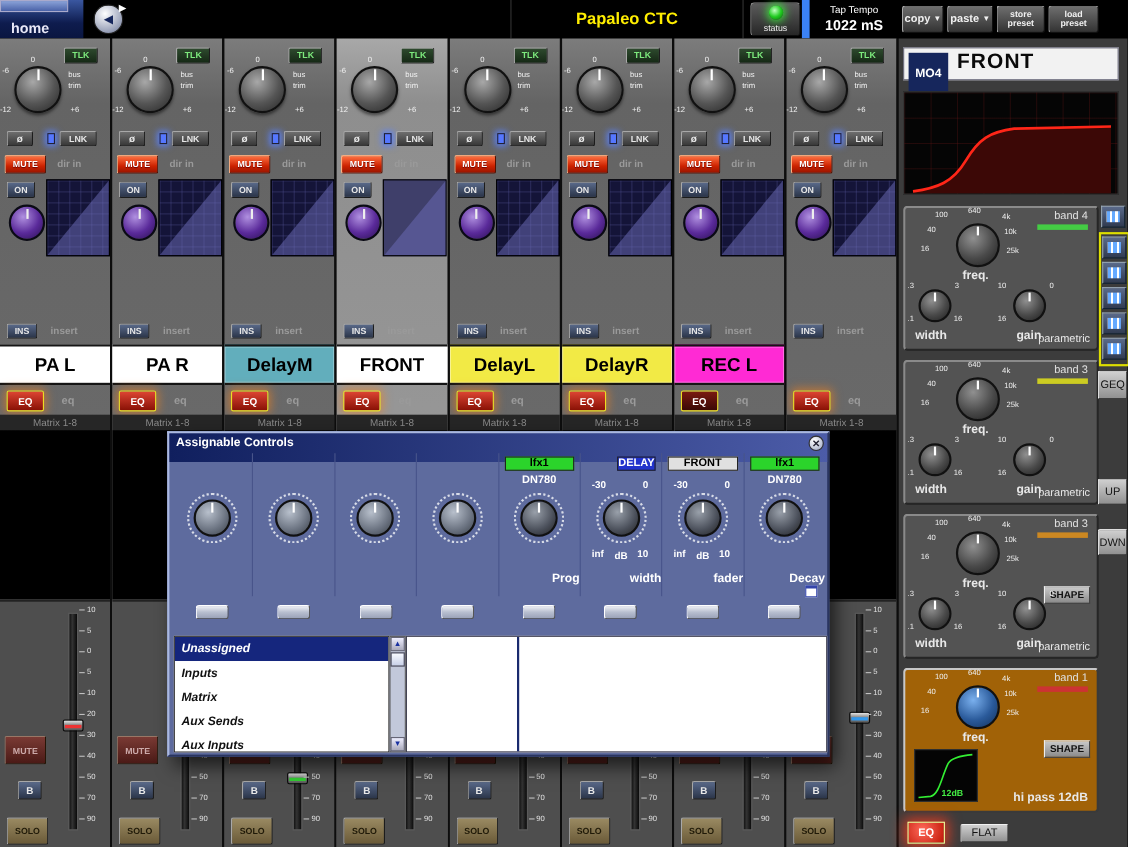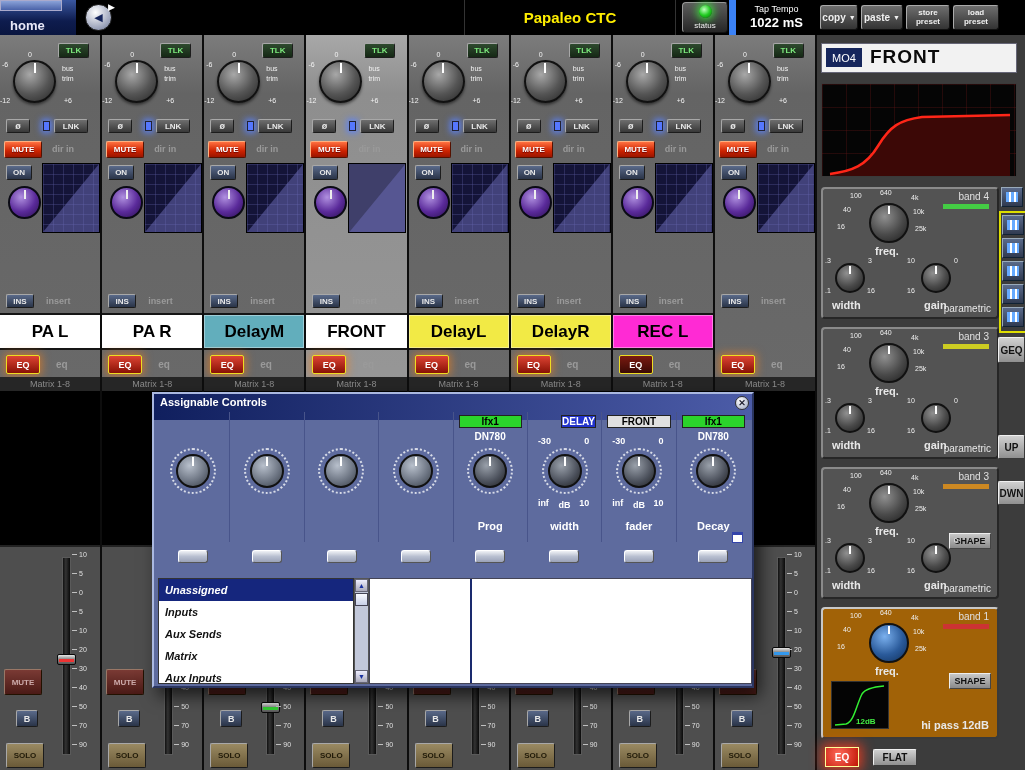--- a/index.html
+++ b/index.html
@@ -71,38 +71,38 @@
 .pdev{position:absolute;left:0;right:0;top:19px;text-align:center;font-size:10px;font-weight:bold;color:#fff}
 .ptl{position:absolute;left:10px;top:24px;font-size:9px;font-weight:bold;color:#fff}
 .ptr{position:absolute;right:12px;top:24px;font-size:9px;font-weight:bold;color:#fff}
 .pring{position:absolute;left:50%;top:36px;width:46px;height:46px;margin-left:-23px;border:2px dotted #d8dce8;border-radius:50%}
 .pknob2{position:absolute;left:4px;top:4px;width:34px;height:34px;border-radius:50%;background:radial-gradient(circle at 38% 32%,#99a0aa,#4a4f5a 60%,#222);border:2px solid #111;cursor:pointer}
 .pknob2:after{content:"";position:absolute;left:50%;top:1px;width:2px;height:9px;margin-left:-1px;background:#fff}
 .pslot.una .pknob2{background:radial-gradient(circle at 38% 32%,#b8c0cc,#6a7280 60%,#3a4048)}
 .pbl{position:absolute;left:10px;top:86px;font-size:9px;font-weight:bold;color:#fff}
 .pbm{position:absolute;left:0;right:0;top:88px;text-align:center;font-size:9px;font-weight:bold;color:#fff}
 .pbr{position:absolute;right:12px;top:86px;font-size:9px;font-weight:bold;color:#fff}
-.plabel{position:absolute;left:0;right:0;top:108px;text-align:center;font-size:11px;font-weight:bold;color:#fff}
+.plabel{position:absolute;left:0;right:0;top:108px;text-align:right;font-size:11px;font-weight:bold;color:#fff}
 .pbtnrow{position:absolute;left:2px;top:152px;right:2px;height:20px;display:flex}
 .pbtncell{flex:1;display:flex;align-items:center;justify-content:center}
 .pbtn{width:30px;height:13px;background:linear-gradient(#f0f2f6,#b8bfd0 50%,#9aa2b8);border:1px solid;border-color:#fff #555 #555 #fff;border-radius:3px;cursor:pointer}
 .ppin{position:absolute;right:9px;top:138px;width:11px;height:11px;background:#fff;border:1px solid #3344aa;border-top-width:3px;cursor:pointer}
 .plist{position:absolute;left:4px;top:184px;width:196px;height:106px;background:#fff;border:1px solid #333;overflow:hidden}
 .plist .row{height:22px;line-height:22px;padding-left:6px;font-size:11px;font-weight:bold;font-style:italic;color:#111;background:#fff;cursor:pointer}
 .plist .row.rsel{background:#15267d;color:#fff}
 .pscroll{position:absolute;left:200px;top:184px;width:15px;height:106px;background:#c2c8da;border:1px solid #555}
 .pscroll .sbtn{position:absolute;left:0;width:13px;height:13px;background:linear-gradient(#eef,#aab);border:1px solid #667;font-size:7px;color:#1830a0;display:flex;align-items:center;justify-content:center;cursor:pointer}
 .pscroll .up{top:0}.pscroll .dn{bottom:0}
 .pscroll .thumb{position:absolute;left:0;top:14px;width:13px;height:13px;background:linear-gradient(#f8faff,#c8d0e8);border:1px solid #445;cursor:pointer}
 .pwhite{position:absolute;left:215px;top:184px;width:383px;height:106px;background:#fff;border:1px solid #445}
 .pdivider{position:absolute;left:100px;top:0;bottom:0;width:2px;background:#1a2a6e}
 
 .rpanel{position:absolute;left:817px;top:35px;width:208px;height:735px;background:#3c3c3c}
 .rhead{position:absolute;left:4px;top:8px;width:196px;height:30px;background:#f2f2f2;border:1px solid #667}
-.mo4{position:absolute;left:4px;top:4px;width:36px;height:19px;background:#16265c;color:#fff;font-size:11px;font-weight:normal;display:flex;align-items:center;justify-content:center}
+.mo4{position:absolute;left:4px;top:4px;width:36px;height:37px;background:#16265c;color:#fff;font-size:11px;font-weight:bold;display:flex;align-items:center;justify-content:center}
 .fronttxt{position:absolute;left:48px;top:2px;font-size:19px;font-weight:bold;color:#0a0a0a;letter-spacing:1px}
 .rdisp{position:absolute;left:4px;top:48px;width:196px;height:94px;background:#050505;border:1px solid #3a3a3a;background-image:linear-gradient(rgba(130,25,25,.25) 1px,transparent 1px),linear-gradient(90deg,rgba(130,25,25,.25) 1px,transparent 1px);background-size:24px 23px}
 .band{position:absolute;left:4px;width:178px;height:132px;background:#535353;border:2px solid;border-color:#8a8a8a #262626 #262626 #8a8a8a;border-radius:4px}
 .band.hl{background:#a16207;border-color:#c8c8c8 #3a3a3a #3a3a3a #c8c8c8}
 .blab{position:absolute;right:8px;top:2px;font-size:10px;color:#e0e0e0}
 .bbar{position:absolute;right:8px;top:15px;width:46px;height:5px;background:#888}
 .kn{position:absolute;border-radius:50%;background:radial-gradient(circle at 38% 32%,#909090,#4a4a4a 55%,#1e1e1e);border:2px solid #111;cursor:pointer}
 .kn:after{content:"";position:absolute;left:50%;top:1px;width:2px;height:8px;margin-left:-1px;background:#fff}
 .kn.blue{background:radial-gradient(circle at 38% 32%,#7ab0ee,#2a5a9a 55%,#11305a)}
 .fknb{left:46px;top:14px;width:40px;height:40px}
@@ -117,21 +117,21 @@
 .gcap{position:absolute;left:101px;top:110px;font-size:11px;font-weight:bold;color:#e8e8e8}
 .btype{position:absolute;right:6px;bottom:3px;font-size:10px;color:#e8e8e8}
 .btype.big{font-size:11px;font-weight:bold;bottom:6px;right:8px}
 .shapeb{position:absolute;right:6px;top:64px;width:42px;height:16px;font-size:9px;background:linear-gradient(#c8c8c8,#8a8a8a);color:#111;border:1px solid;border-color:#eee #444 #444 #eee;font-weight:bold;display:flex;align-items:center;justify-content:center;cursor:pointer}
 .hpgraph{position:absolute;left:8px;top:72px;width:58px;height:48px;background:#040404;border:1px solid #333}
 .hplbl{position:absolute;left:24px;bottom:2px;font-size:8px;color:#44ee44;font-weight:bold}
 .sideb{width:22px;height:20px;background:linear-gradient(#5a6a8a,#303a50);border:1px solid;border-color:#99aabb #112233 #112233 #99aabb;display:flex;align-items:center;justify-content:center;cursor:pointer}
 .sideb.solo1{position:absolute;left:184px;top:152px}
 .mini{width:12px;height:10px;background:repeating-linear-gradient(90deg,#66aaff 0 3px,#fff 3px 5px)}
 .ygroup{position:absolute;left:182px;top:176px;width:28px;height:122px;border:2px solid #dddd00;display:flex;flex-direction:column;align-items:center;gap:3px;padding:2px 0}
-.pbt{position:absolute;background:linear-gradient(#d0d0d0,#909090);color:#111;font-weight:bold;font-size:10px;display:flex;align-items:center;justify-content:center;border:1px solid;border-color:#f0f0f0 #3a3a3a #3a3a3a #f0f0f0;border-radius:2px;cursor:pointer}
+.pbt{position:absolute;background:linear-gradient(#d0d0d0,#909090);color:#111;font-weight:normal;font-size:10px;display:flex;align-items:center;justify-content:center;border:1px solid;border-color:#f0f0f0 #3a3a3a #3a3a3a #f0f0f0;border-radius:2px;cursor:pointer}
 .eqglow{position:absolute;left:8px;top:712px;width:34px;height:20px;background:radial-gradient(circle at 40% 35%,#ff6a5a,#c01505);border:1px solid #ffff99;box-shadow:0 0 12px 3px rgba(255,60,30,.8);color:#fff;font-weight:bold;font-size:10px;display:flex;align-items:center;justify-content:center;cursor:pointer}
 </style>
 </head>
 <body>
 
 <div class="topbar">
   <div class="hometab">home</div>
   <div class="hometop"></div>
   <div class="navc">
       <span>◀</span>
@@ -788,22 +788,22 @@
     <div class="pbtncell">
         <div class="pbtn"></div>
       </div>
     <div class="pbtncell">
         <div class="pbtn"></div>
       </div>
   </div>
   <div class="plist">
     <div class="row rsel">Unassigned</div>
     <div class="row">Inputs</div>
+    <div class="row">Matrix</div>
     <div class="row">Aux Sends</div>
-    <div class="row">Matrix</div>
     <div class="row">Aux Inputs</div>
   </div>
   <div class="pscroll">
     <div class="sbtn up">▲</div>
     <div class="thumb"></div>
     <div class="sbtn dn">▼</div>
   </div>
   <div class="pwhite">
       <div class="pdivider"></div>
     </div>

